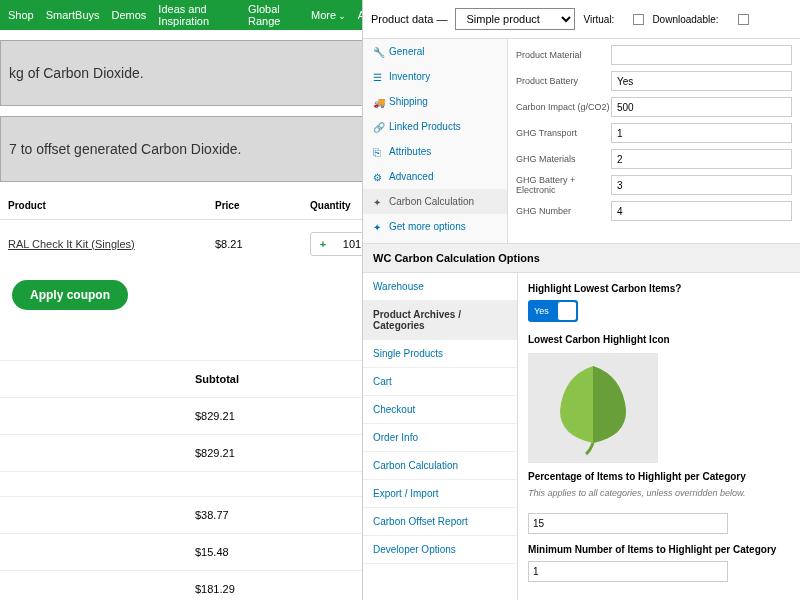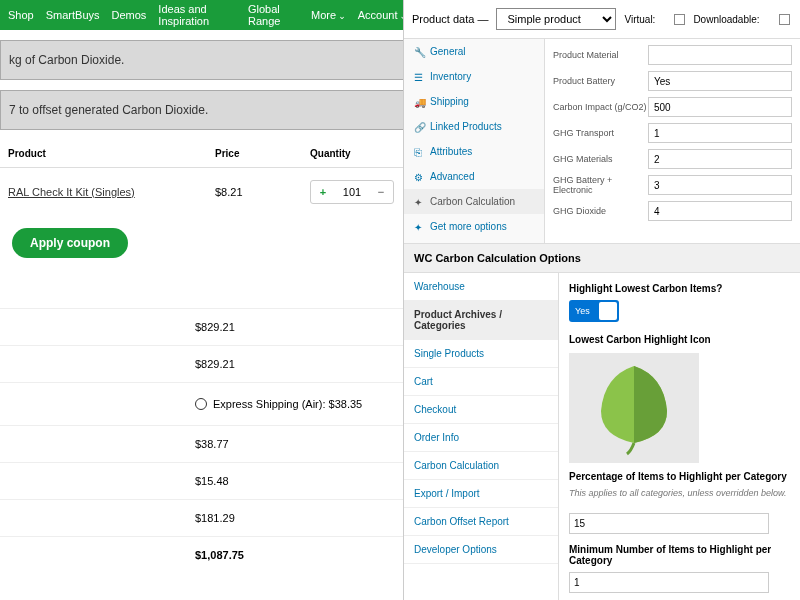--- a/index.html
+++ b/index.html
@@ -1,39 +1,39 @@
 <!DOCTYPE html>
 <html><head>
 <meta charset="utf-8">
 <style>
 *{box-sizing:border-box;margin:0;padding:0;font-family:-apple-system,BlinkMacSystemFont,"Segoe UI",Arial,sans-serif}
 body{background:#f5f5f5;width:800px;height:600px;overflow:hidden;position:relative}
 .left{position:absolute;left:0;top:0;width:415px;height:600px;background:#fff}
 .topnav{background:#1a9c3a;height:30px;display:flex;align-items:center;padding:0 8px;gap:12px;font-size:11px;color:#fff}
 .topnav span{cursor:pointer}
 .chev{font-size:9px;margin-left:2px}
-.banner{background:#d9d9d9;border:1px solid #aaa;margin:10px 0;padding:12px 8px;font-size:12px;color:#333}
+.banner{background:#d9d9d9;border:1px solid #aaa;margin:10px 0;padding:24px 8px;font-size:14px;color:#333}
 .cart-header{display:flex;border-bottom:1px solid #ddd;padding:8px 0;font-size:10px;font-weight:bold}
 .col-prod{width:215px;padding-left:8px}
 .col-price{width:95px}
 .col-qty{width:100px}
 .cart-row{display:flex;align-items:center;padding:12px 0;font-size:11px}
 .prod-link{text-decoration:underline;color:#333}
 .qty-box{display:inline-flex;align-items:center;border:1px solid #ccc;border-radius:3px;height:24px}
 .qty-btn{width:24px;text-align:center;color:#1a9c3a;font-weight:bold;cursor:pointer}
 .qty-btn.minus{color:#888}
 .qty-val{width:34px;text-align:center}
 .coupon-btn{background:#1a9c3a;color:#fff;border:none;border-radius:16px;padding:8px 18px;font-size:12px;font-weight:bold;margin:12px 0 0 12px;cursor:pointer}
 .totals{margin-top:50px}
 .tot-row{border-top:1px solid #eee;padding:12px 0 12px 195px;font-size:11px}
 .tot-label{font-weight:bold}
 .radio-row{display:flex;align-items:center;gap:6px;margin:3px 0}
 .radio{width:12px;height:12px;border:1px solid #333;border-radius:50%;display:inline-block;position:relative}
 .radio.on::after{content:"";position:absolute;width:6px;height:6px;background:#0066cc;border-radius:50%;top:2px;left:2px}
-.right{position:absolute;right:0;top:0;width:397px;height:600px;background:#fff;border-left:1px solid #ccc;font-size:11px}
+.right{position:absolute;right:0;top:0;width:438px;height:600px;background:#fff;border-left:1px solid #ccc;font-size:11px}
 .pd-bar{display:flex;align-items:center;gap:8px;padding:8px;border-bottom:1px solid #ddd}
 .pd-select{border:1px solid #888;padding:3px 18px 3px 6px;font-size:11px;background:#fff}
 .pd-check{display:flex;align-items:center;gap:19px;font-size:10px}
 .cb{width:11px;height:11px;border:1px solid #888}
 .pd-body{display:flex;height:205px;border-bottom:1px solid #ddd}
 .pd-tabs{width:145px;border-right:1px solid #ddd;background:#f9f9f9}
 .pd-tab{padding:7px 10px;color:#0073aa;cursor:pointer;display:flex;align-items:center;gap:6px;font-size:10px}
 .pd-tab.active{background:#eee;color:#555}
 .icn{width:10px;height:10px;display:inline-block}
 .pd-fields{flex:1;padding:6px 8px}
@@ -79,27 +79,24 @@
     <div class="col-qty">
       <div class="qty-box">
         <span class="qty-btn">+</span>
         <span class="qty-val">101</span>
         <span class="qty-btn minus">−</span>
       </div>
     </div>
   </div>
   <button class="coupon-btn">Apply coupon</button>
   <div class="totals">
+    <div class="tot-row tot-label">Subtotal</div>
     <div class="tot-row">$829.21</div>
     <div class="tot-row">$829.21</div>
     <div class="tot-row">
-      <div class="radio-row">
-          <span class="radio"></span>
-          <span>Express Shipping (Air): $38.35</span>
-        </div>
     </div>
     <div class="tot-row">$38.77</div>
     <div class="tot-row">$15.48</div>
     <div class="tot-row">$181.29</div>
     <div class="tot-row" style="font-weight:bold">$1,087.75</div>
   </div>
 </div>
 
 <div class="right">
   <div class="pd-bar">
@@ -168,21 +165,21 @@
         </div>
       <div class="fld-row">
           <span class="fld-lbl">GHG Materials</span>
           <input class="fld-inp" value="2" style="">
         </div>
       <div class="fld-row">
           <span class="fld-lbl">GHG Battery + Electronic</span>
           <input class="fld-inp" value="3" style="">
         </div>
       <div class="fld-row">
-          <span class="fld-lbl">GHG Dioxide</span>
+          <span class="fld-lbl">GHG Number</span>
           <input class="fld-inp" value="4" style="">
         </div>
     </div>
   </div>
   <div class="opt-header">WC Carbon Calculation Options</div>
   <div class="opt-body">
     <div class="opt-tabs">
       <div class="opt-tab">Warehouse</div>
       <div class="opt-tab active">Product Archives / Categories</div>
       <div class="opt-tab">Single Products</div>

